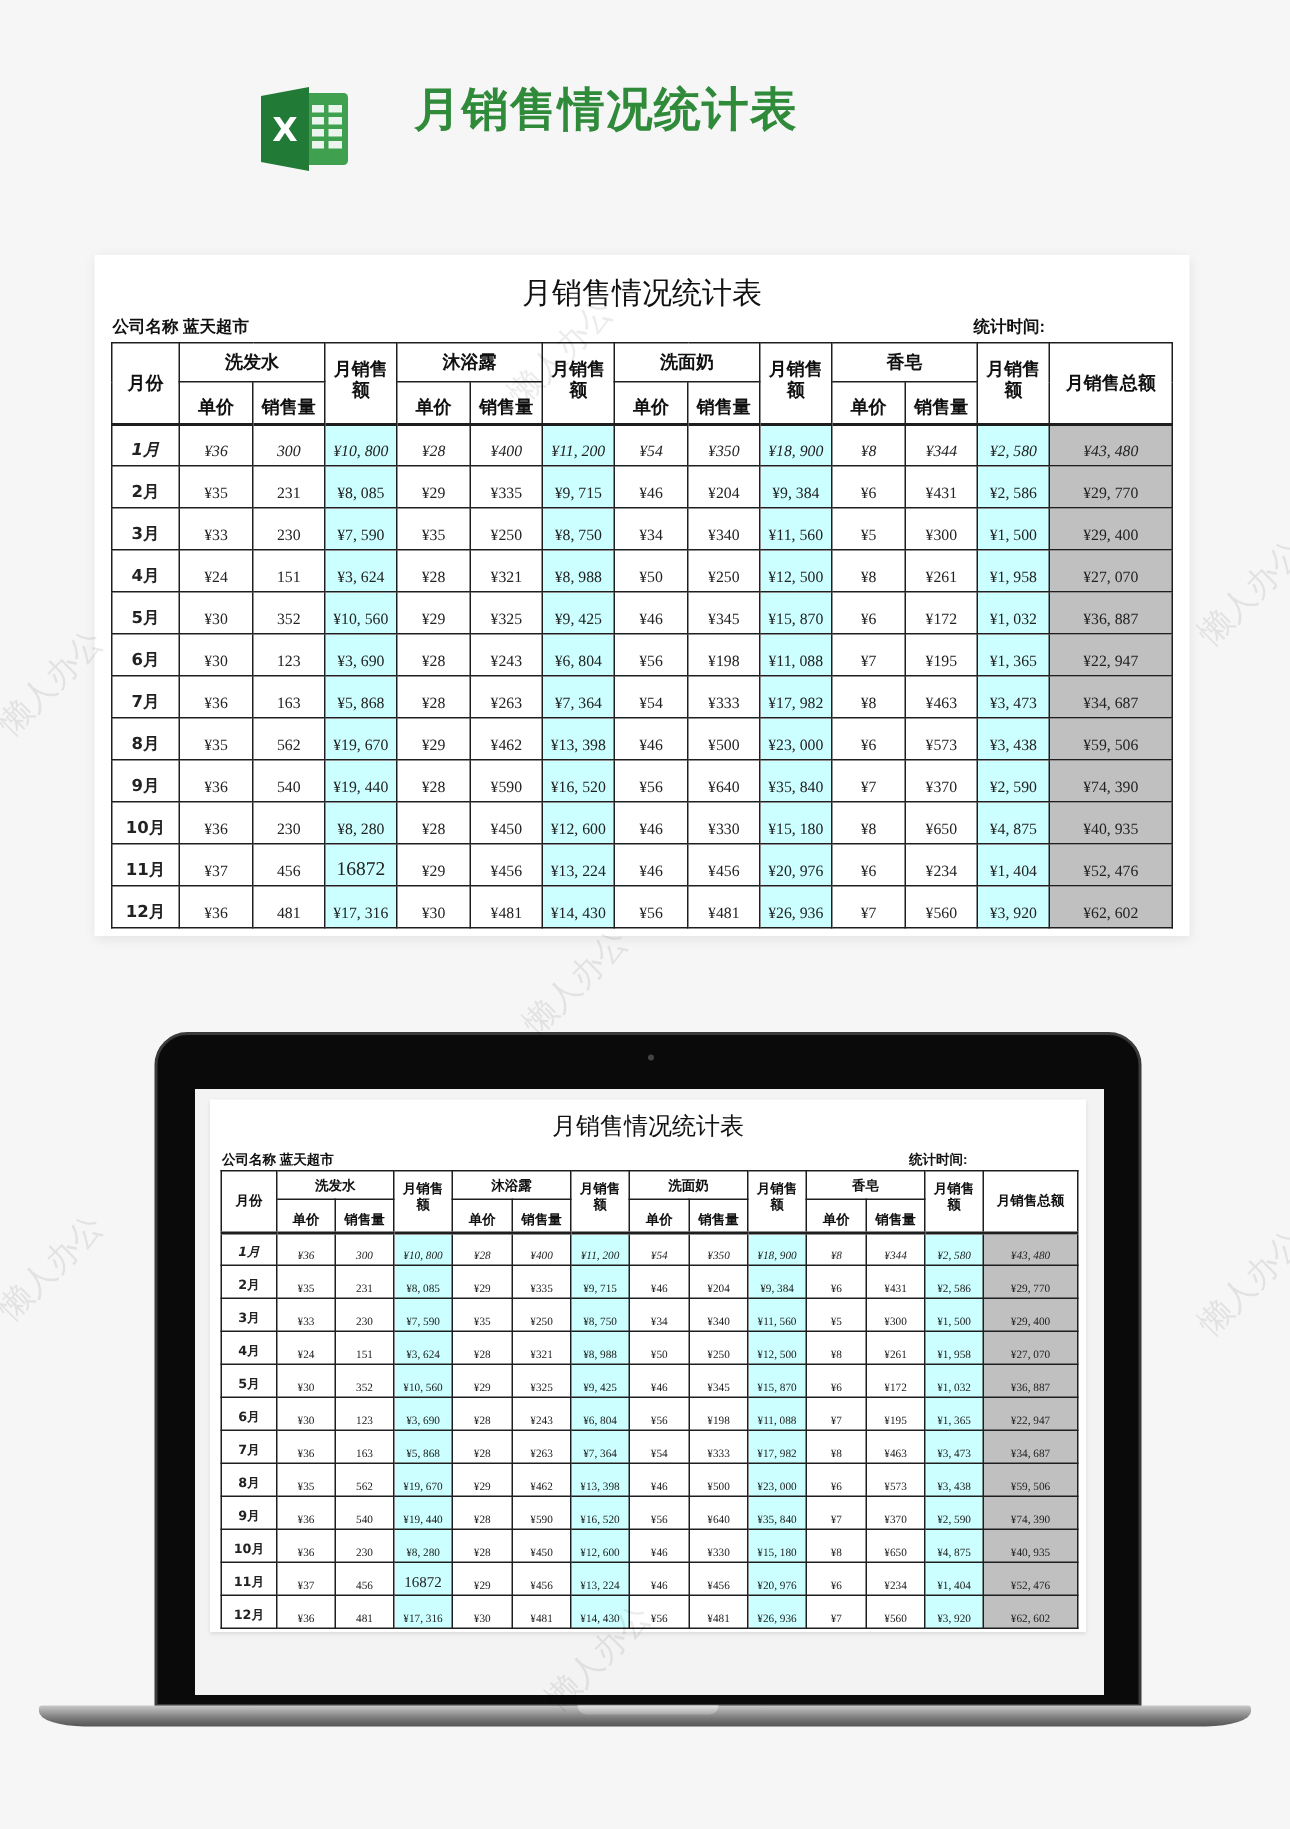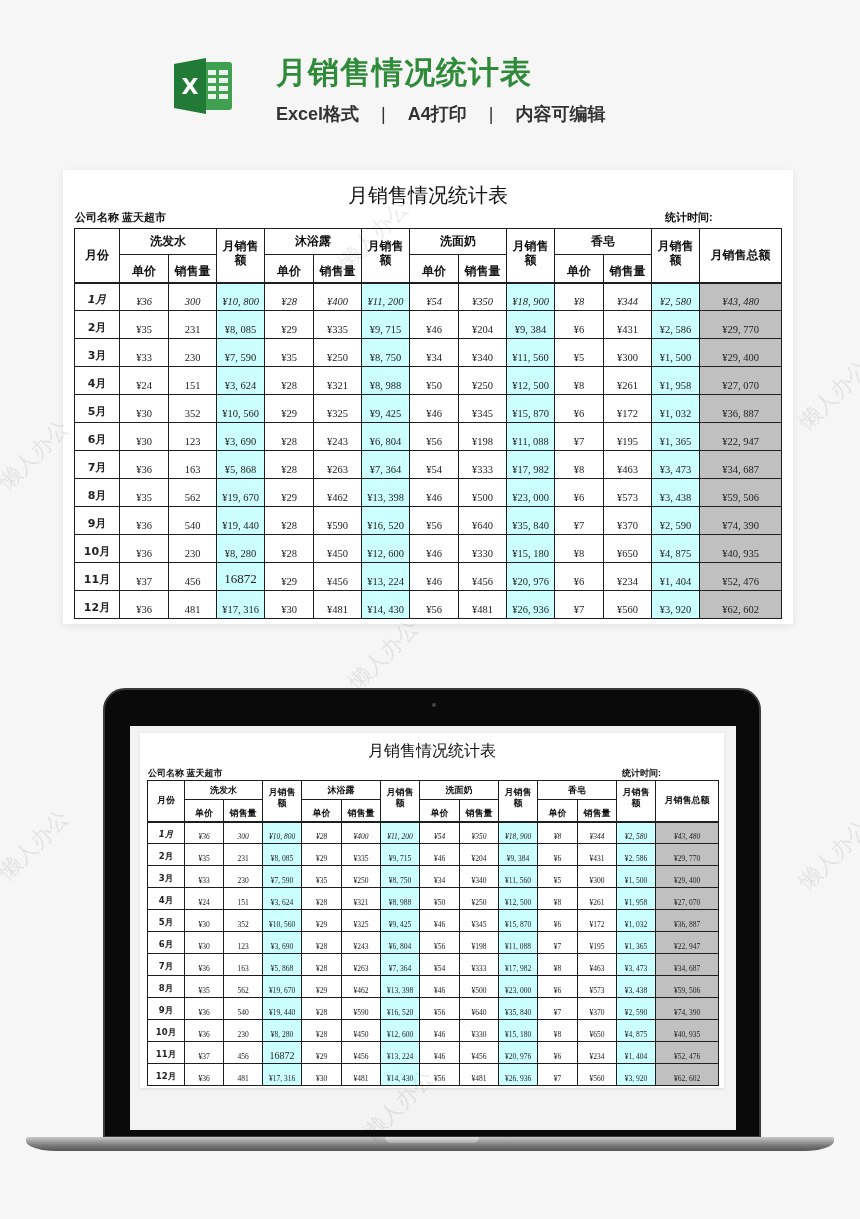--- a/index.html
+++ b/index.html
@@ -10,21 +10,21 @@
   .header { position: absolute; left: 0; top: 0; width: 860px; height: 150px; }
   .xls-logo { position: absolute; left: 172px; top: 56px; width: 62px; height: 60px; }
   .app-title { position: absolute; left: 276px; top: 52px; font-size: 31px; font-weight: bold; color: #2f8a3a; letter-spacing: 1px; }
   .app-sub { position: absolute; left: 276px; top: 102px; font-size: 18px; font-weight: bold; color: #333; white-space: nowrap; }
   .app-sub span.sep { display: inline-block; margin: 0 22px; font-weight: normal; }
 
   
   .sheet { position: absolute; left: 63px; top: 170px; width: 730px; height: 454px; background: #fff; box-shadow: 0 2px 8px rgba(0,0,0,0.08); }
   .sheet-title { position: absolute; left: 0; top: 12px; width: 100%; text-align: center; font-size: 20px; color: #111; font-family: "DejaVu Sans", sans-serif; }
   .company { position: absolute; left: 12px; top: 40px; font-size: 11px; font-weight: bold; color: #111; }
-  .stat-time { position: absolute; left: 586px; top: 40px; font-size: 11px; font-weight: bold; color: #111; margin-left: 16px; }
+  .stat-time { position: absolute; left: 586px; top: 40px; font-size: 11px; font-weight: bold; color: #111; }
 
   table.grid { position: absolute; border-collapse: collapse; table-layout: fixed; }
   .big table.grid { left: 11px; top: 58px; width: 707px; }
   table.grid td, table.grid th { border: 1px solid #1e1e1e; text-align: center; font-weight: normal; color: #222; overflow: hidden; white-space: nowrap; }
   .big table.grid th { font-size: 12px; font-weight: bold; color: #111; }
   .big table.grid tr.h1 th { height: 26px; }
   .big table.grid tr.h2 th { height: 28px; vertical-align: bottom; padding-bottom: 2px; }
   .big table.grid td { height: 28px; font-size: 10.5px; vertical-align: bottom; padding-bottom: 3px; font-family: "Liberation Serif", "DejaVu Serif", serif; }
   .big table.grid td.month { font-weight: bold; font-family: "DejaVu Sans", sans-serif; font-size: 11px; }
   .big table.grid td.plain-num { font-size: 13px; }
@@ -70,23 +70,20 @@
         <rect x="47" y="22" width="9" height="5"></rect>
       <rect x="36" y="30" width="8" height="5"></rect>
         <rect x="47" y="30" width="9" height="5"></rect>
       <rect x="36" y="38" width="8" height="5"></rect>
         <rect x="47" y="38" width="9" height="5"></rect>
     </g>
     <path d="M2 8 L34 2 L34 58 L2 52 Z" fill="#217a35"></path>
     <text x="18" y="38" font-size="22" font-weight="bold" fill="#fff" text-anchor="middle" font-family="DejaVu Sans, sans-serif">X</text>
   </svg>
   <div class="app-title">月销售情况统计表</div>
-  <div class="app-sub">
-    <span>Excel格式</span><span class="sep">|</span><span>A4打印</span><span class="sep">|</span><span>内容可编辑</span>
-  </div>
 </div>
 
 <div class="sheet big" id="sheet-big">
   <div class="sheet-title">月销售情况统计表</div>
   <div class="company">公司名称 蓝天超市</div>
   <div class="stat-time">统计时间:</div>
   <table class="grid">
       <colgroup>
         <col style="width:45px">
         <col style="width:49px">

